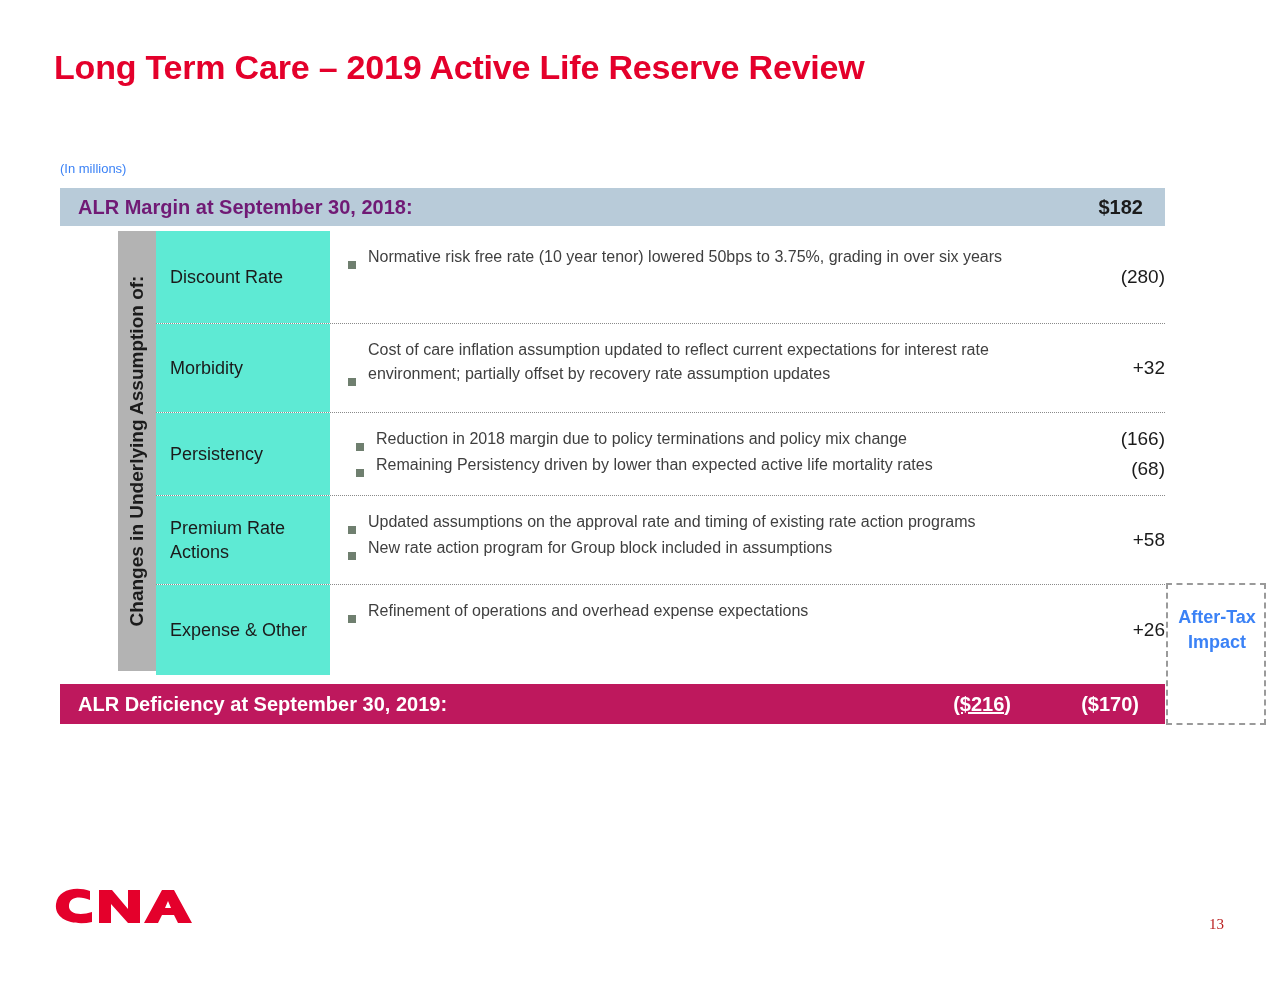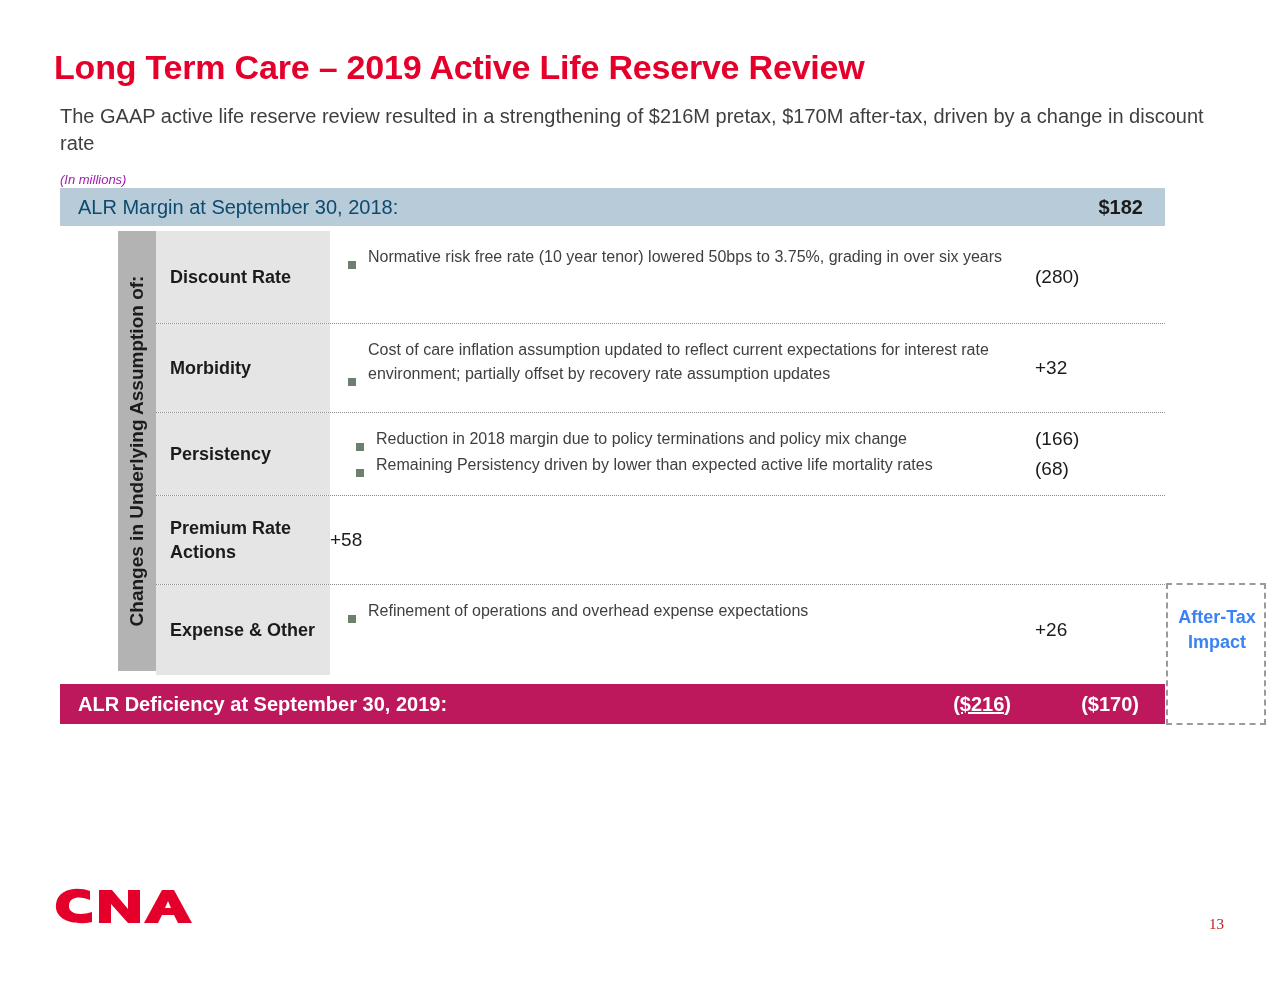--- a/index.html
+++ b/index.html
@@ -35,41 +35,40 @@
     left: 60px;
     top: 103px;
     width: 1160px;
     font-size: 20px;
     line-height: 27px;
     color: #3f3f3f;
   }
   .units {
     position: absolute;
     left: 60px;
-    top: 172px;
+    top: 161px;
     font-size: 13px;
-    font-style: italic;
-    color: #a21caf;
+    color: #3b82f6;
   }
   
   .band-top {
     position: absolute;
     left: 60px;
     top: 188px;
     width: 1105px;
     height: 38px;
     background: #b8cbd9;
     display: flex;
     align-items: center;
   }
   .band-top .label {
     margin-left: 18px;
     font-size: 20px;
-    font-weight: normal;
-    color: #0c4a6e;
+    font-weight: bold;
+    color: #701a75;
   }
   .band-top .value {
     position: absolute;
     right: 22px;
     font-size: 20px;
     font-weight: bold;
     color: #1b1b1b;
   }
   
   .side-label {
@@ -100,27 +99,27 @@
   }
   .row {
     position: relative;
     display: flex;
     align-items: stretch;
     border-bottom: 1px dotted #8a8a8a;
   }
   .row:last-child { border-bottom: none; }
   .row .cat {
     width: 174px;
-    background: #e5e5e5;
+    background: #5eead4;
     display: flex;
     align-items: center;
     padding-left: 14px;
     box-sizing: border-box;
     font-size: 18px;
-    font-weight: bold;
+    font-weight: normal;
     color: #1b1b1b;
   }
   .row .cat span { line-height: 24px; }
   .row .bullets {
     flex: 1;
     padding: 14px 0 14px 18px;
     box-sizing: border-box;
   }
   .bullet {
     display: flex;
@@ -137,21 +136,21 @@
     background: #6f7f6f;
     margin-top: 8px;
     margin-right: 12px;
     flex: none;
   }
   .row .amounts {
     width: 130px;
     display: flex;
     flex-direction: column;
     justify-content: center;
-    align-items: flex-start;
+    align-items: flex-end;
     padding: 14px 0;
     box-sizing: border-box;
   }
   .amount {
     font-size: 19px;
     color: #1b1b1b;
     line-height: 30px;
   }
   .row-h1 { height: 92px; }
   .row-h2 { height: 88px; }
@@ -229,21 +228,20 @@
     color: #b91c1c;
     font-family: Liberation Serif, serif;
   }
 </style>
 </head>
 <body>
 
 <div class="slide">
 
   <div class="title">Long Term Care – 2019 Active Life Reserve Review</div>
-  <div class="subtitle">The GAAP active life reserve review resulted in a strengthening of $216M pretax, $170M after-tax, driven by a change in discount rate</div>
   <div class="units">(In millions)</div>
 
   <div class="band-top">
     <div class="label">ALR Margin at September 30, 2018:</div>
     <div class="value">$182</div>
   </div>
 
   <div class="side-label">
     <span>Changes in Underlying Assumption of:</span>
   </div>
@@ -297,20 +295,30 @@
       <div class="amounts">
         <div class="amount">(166)</div>
         <div class="amount">(68)</div>
       </div>
     </div>
 
     <div class="row row-h4">
       <div class="cat">
           <span>Premium Rate Actions</span>
         </div>
+      <div class="bullets">
+        <div class="bullet">
+          <div class="sq"></div>
+          <div>Updated assumptions on the approval rate and timing of existing rate action programs</div>
+        </div>
+        <div class="bullet">
+          <div class="sq"></div>
+          <div>New rate action program for Group block included in assumptions</div>
+        </div>
+      </div>
       <div class="amounts">
         <div class="amount">+58</div>
       </div>
     </div>
 
     <div class="row row-h5">
       <div class="cat">
           <span>Expense &amp; Other</span>
         </div>
       <div class="bullets">

